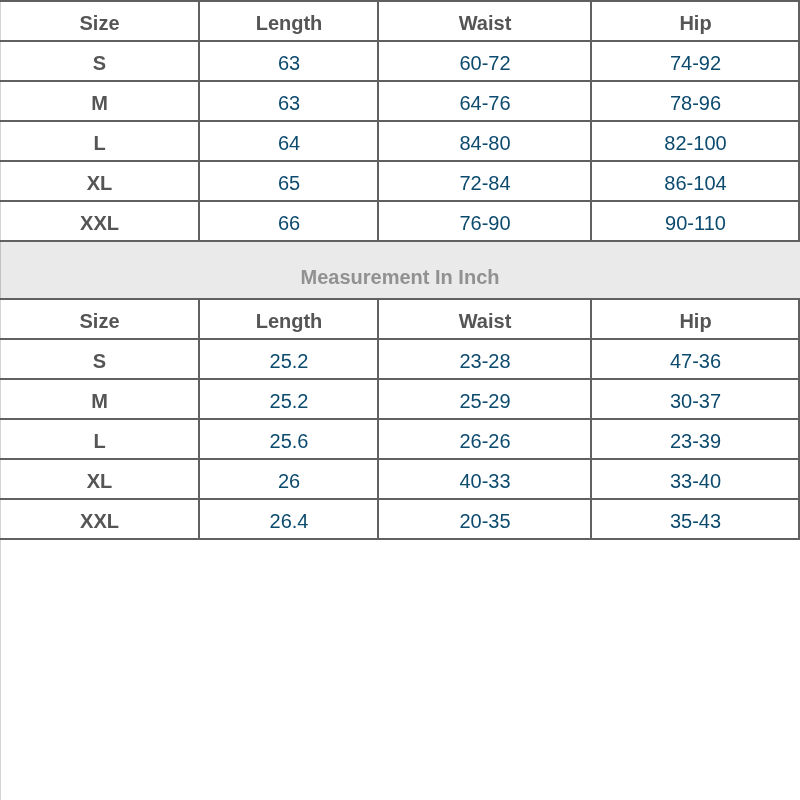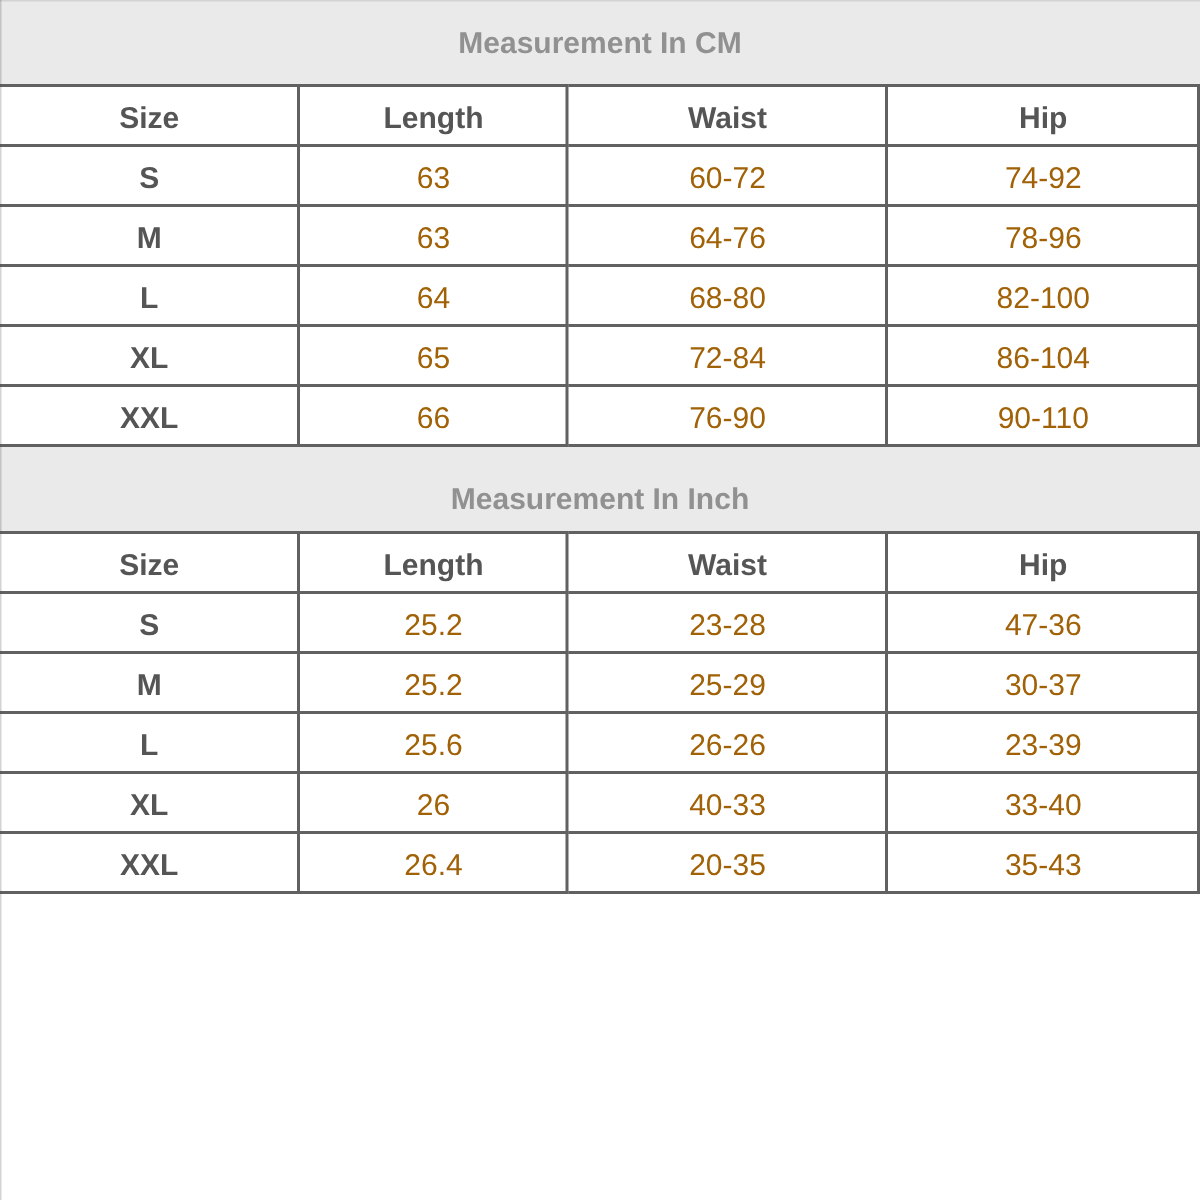--- a/index.html
+++ b/index.html
@@ -76,32 +76,31 @@
     color: #555555;
   }
   td.size-cell {
     font-size: 20px;
     font-weight: bold;
     color: #555555;
   }
   td.val-cell {
     font-size: 20px;
     font-weight: normal;
-    color: #a16207;
+    color: #0c4a6e;
   }
 </style>
 </head>
 <body>
 
 <div id="root">
   <div class="left-edge-line"></div>
   <div class="top-edge-line"></div>
 
   <div class="chart-block">
-    <div class="band band-cm">Measurement In CM</div>
     <table class="size-table">
       <colgroup>
         <col class="col-size">
           <col class="col-length">
           <col class="col-waist">
           <col class="col-hip">
       </colgroup>
       <thead>
         <tr>
           <th class="hdr">Size</th>
@@ -119,21 +118,21 @@
           </tr>
           <tr>
             <td class="size-cell">M</td>
             <td class="val-cell">63</td>
             <td class="val-cell">64-76</td>
             <td class="val-cell">78-96</td>
           </tr>
           <tr>
             <td class="size-cell">L</td>
             <td class="val-cell">64</td>
-            <td class="val-cell">68-80</td>
+            <td class="val-cell">84-80</td>
             <td class="val-cell">82-100</td>
           </tr>
           <tr>
             <td class="size-cell">XL</td>
             <td class="val-cell">65</td>
             <td class="val-cell">72-84</td>
             <td class="val-cell">86-104</td>
           </tr>
           <tr>
             <td class="size-cell">XXL</td>

